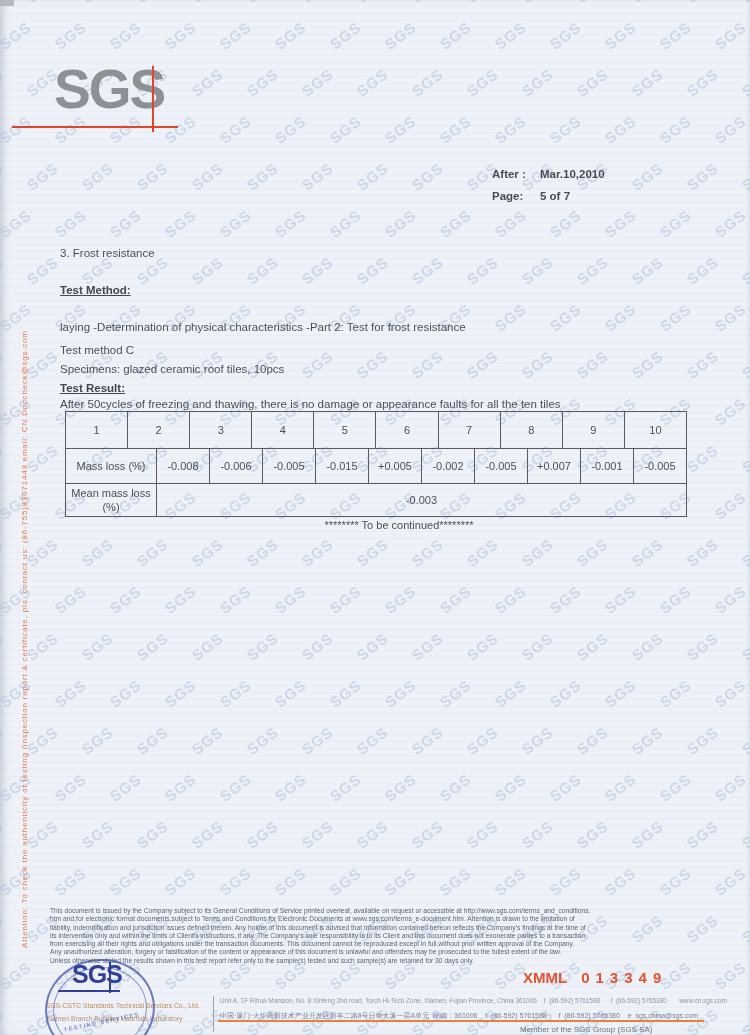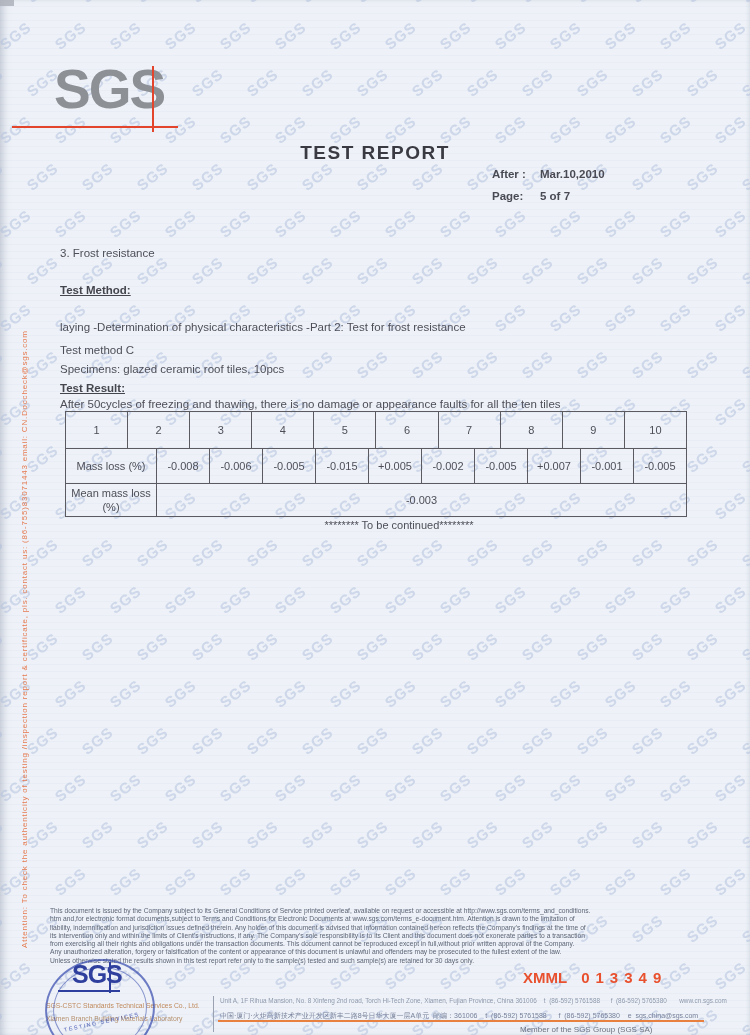--- a/index.html
+++ b/index.html
@@ -392,21 +392,20 @@
       <span class="wm" style="left: 575px; top: 1014px;">SGS</span>
       <span class="wm" style="left: 630px; top: 1014px;">SGS</span>
       <span class="wm" style="left: 685px; top: 1014px;">SGS</span>
       <span class="wm" style="left: 740px; top: 1014px;">SGS</span>
     </div>
   <div class="corner-mark"></div>
 
   <div class="logo-gray">SGS</div>
   <div class="red-vline"></div>
   <div class="red-hline"></div>
-  <div class="title">TEST REPORT</div>
 
   <div class="meta">
     <div class="meta-row">
       <span class="meta-label">After :</span>
       <span class="meta-value">Mar.10,2010</span>
     </div>
     <div class="meta-row">
       <span class="meta-label">Page:</span>
       <span class="meta-value">5 of 7</span>
     </div>

